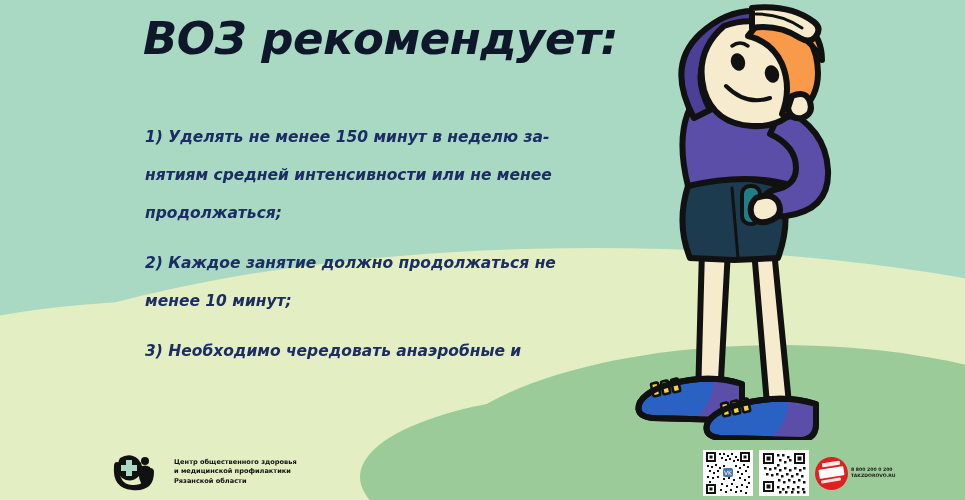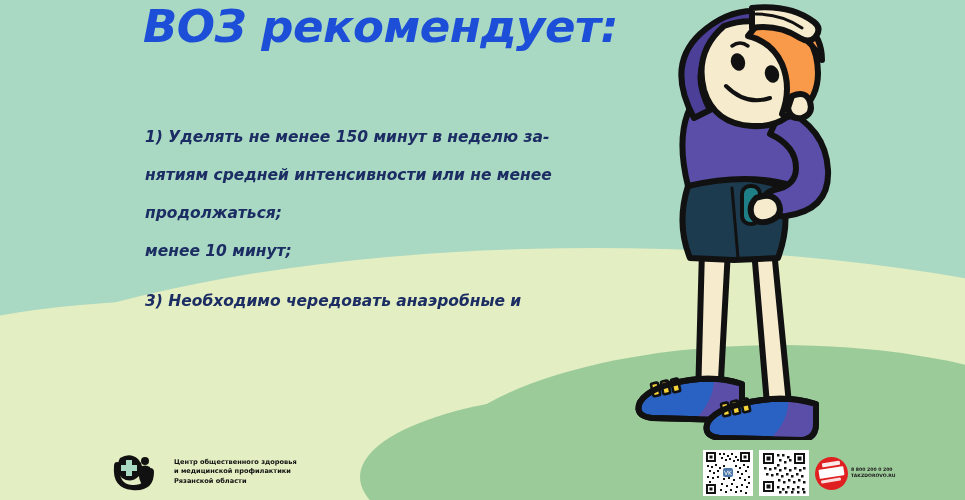--- a/index.html
+++ b/index.html
@@ -29,25 +29,25 @@
     left:430px;top:345px;width:700px;height:260px;
     background:#9ccb9a;border-radius:50%;
   }
   #ground-ellipse-2{
     left:360px;top:392px;width:520px;height:170px;
     background:#9ccb9a;border-radius:50%;
   }
 
   
   #title{
-    position:absolute;left:143px;top:0;
+    position:absolute;left:143px;top:12px;
     font-size:45px;line-height:54px;
     font-weight:bold;font-style:italic;
     letter-spacing:-0.5px;
-    color:#1d4ed8;
+    color:#0f172a;
     white-space:nowrap;
   }
 
   
   #body-text{
     position:absolute;left:145px;top:112px;width:460px;
     color:#1b2d63;
     font-size:15.5px;
     font-weight:bold;font-style:italic;
     line-height:26px;
@@ -124,20 +124,21 @@
   <div class="bg-layer" id="pale-ellipse-2"></div>
   <div class="bg-layer" id="ground-ellipse"></div>
   <div class="bg-layer" id="ground-ellipse-2"></div>
 
   <div id="title">ВОЗ рекомендует:</div>
 
   <div id="body-text">
     <div class="para"> 1) Уделять не менее 150 минут в неделю за-</div>
     <div class="para">нятиям средней интенсивности или не менее</div>
     <div class="para">продолжаться;</div>
+    <div class="para gap">2) Каждое занятие должно продолжаться не</div>
     <div class="para">менее 10 минут;</div>
     <div class="para gap">3) Необходимо чередовать анаэробные и</div>
   </div>
 
   <div id="character">
     <svg viewBox="0 0 310 440" xmlns="http://www.w3.org/2000/svg">
       <g stroke="#111111" stroke-width="6" stroke-linejoin="round" stroke-linecap="round" fill="none">
 
         <path d="M106 250 L102 398 L124 398 L132 250 Z" fill="#f6eccd"></path>
 

